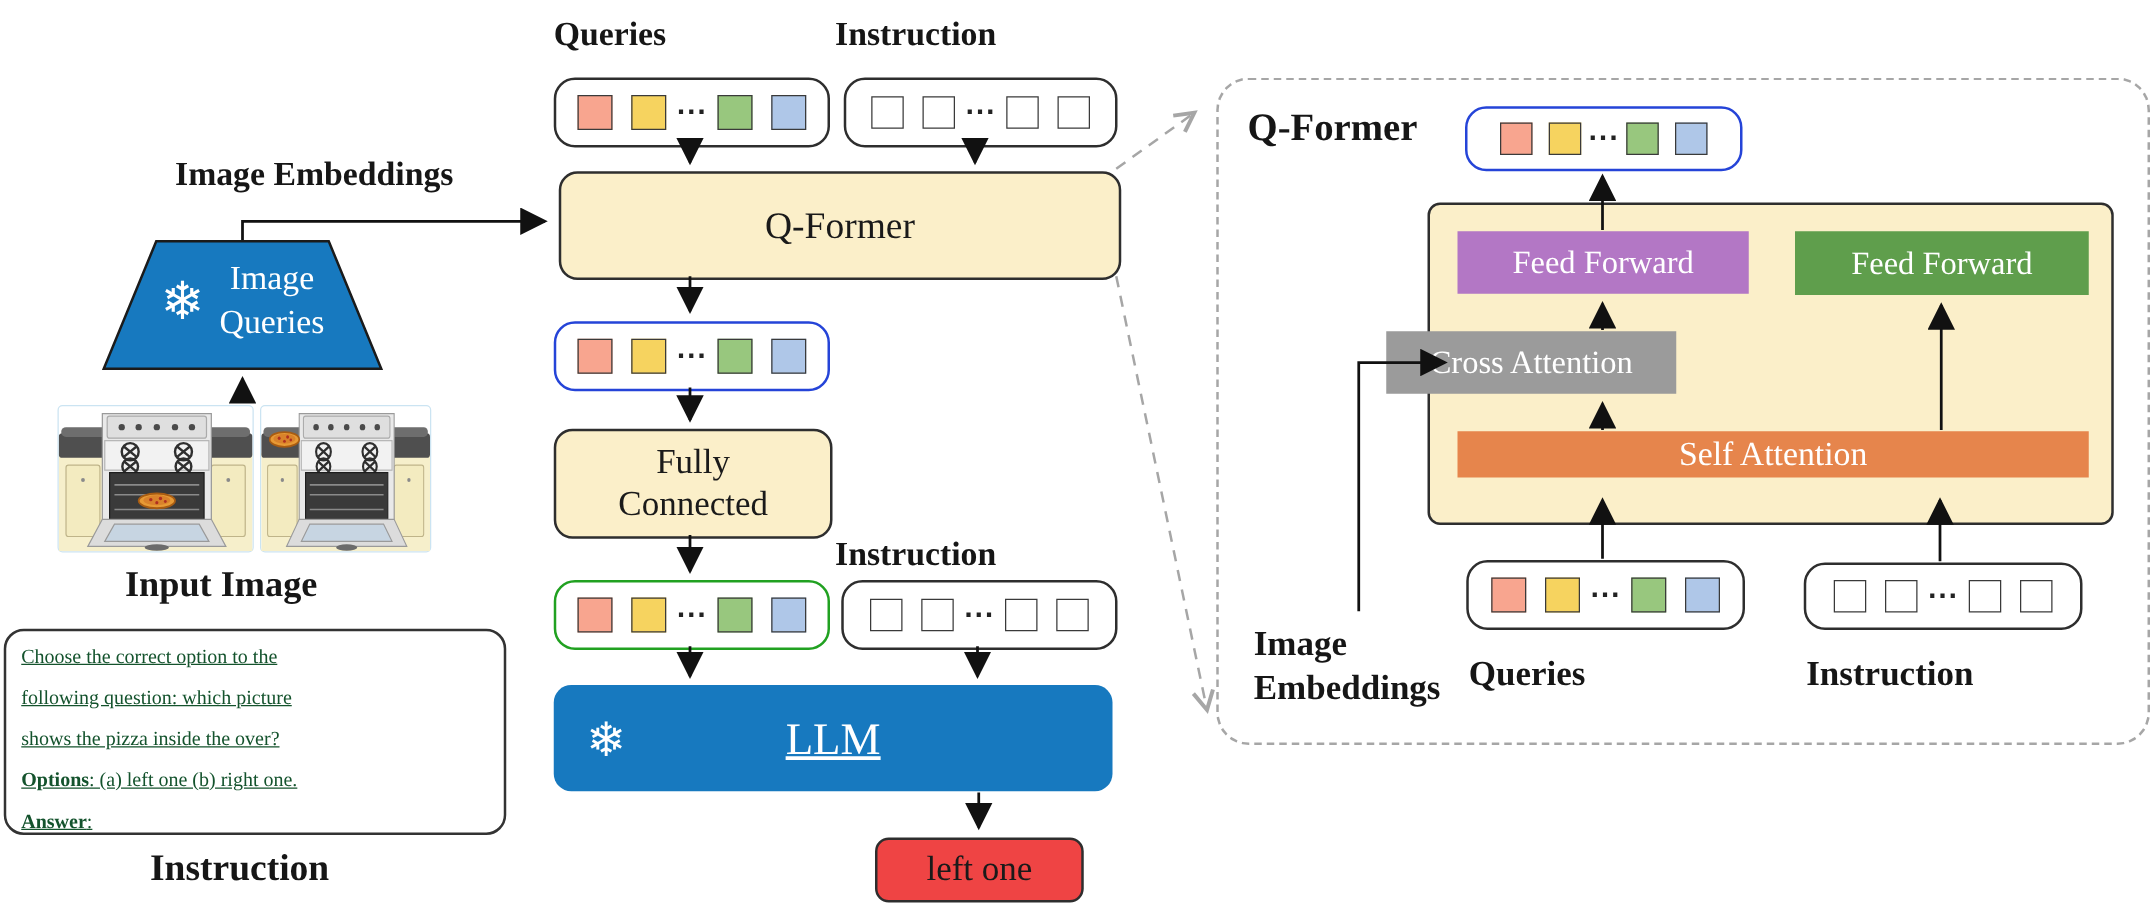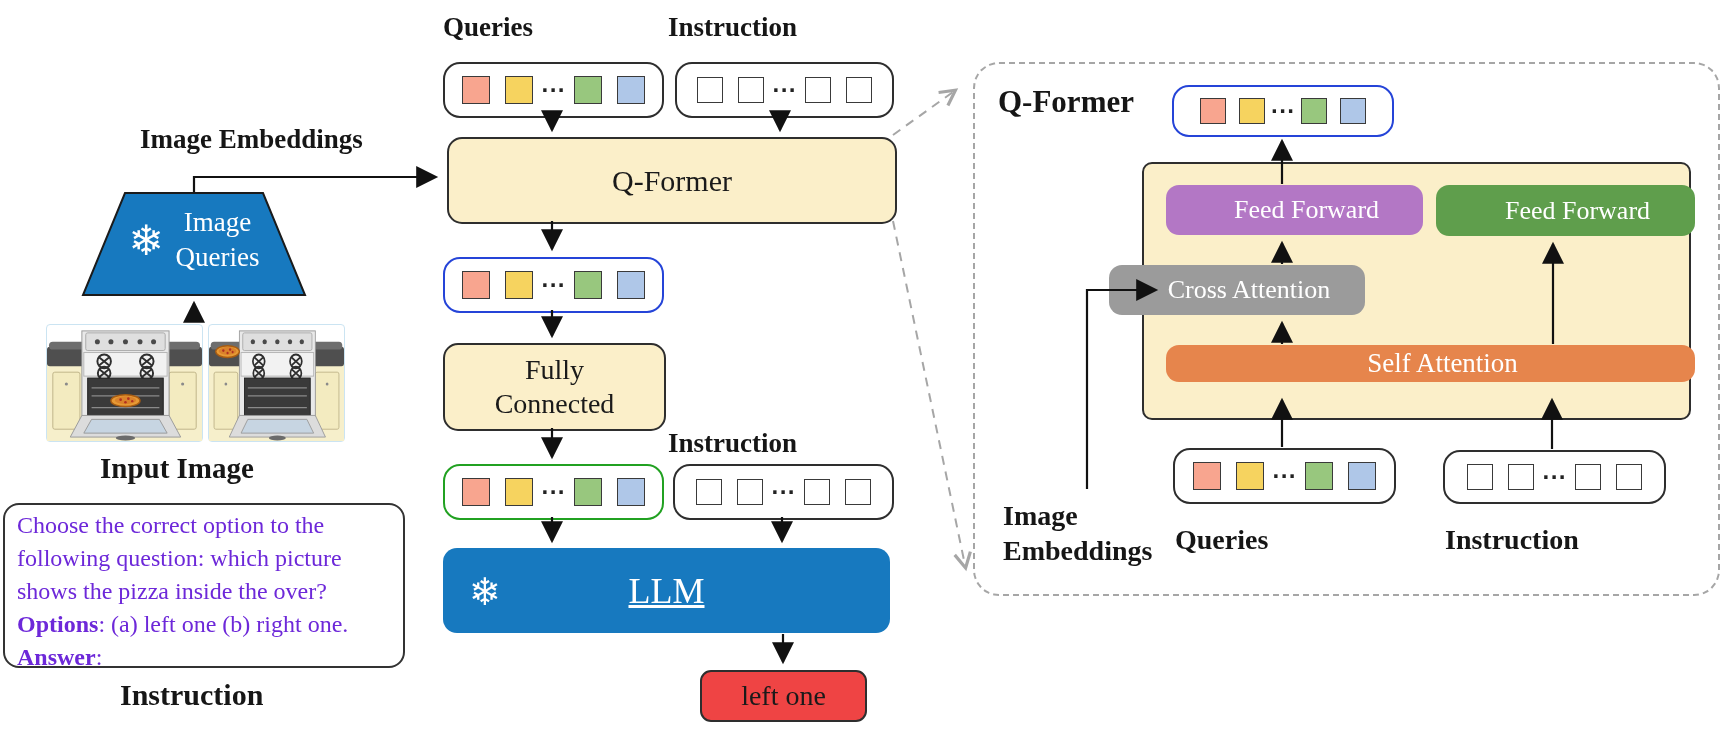--- a/index.html
+++ b/index.html
@@ -10,26 +10,26 @@
   .box{position:absolute;border:2px solid #2e2e2e;border-radius:15px;
        display:flex;align-items:center;justify-content:center;text-align:center;}
   .cream{background:#FBEFC9;}
   .serif-big{font-size:30px;}
   .tokbox{position:absolute;background:#ffffff;border:2px solid #2e2e2e;border-radius:17px;
           display:flex;align-items:center;justify-content:center;gap:15px;}
   .tok{width:28px;height:28px;border:1.6px solid #3a3a3a;box-sizing:border-box;display:inline-block;}
   .tok.small{width:26px;height:26px;}
   .dots{font-family:"DejaVu Sans", sans-serif;font-size:19px;font-weight:bold;color:#222;
         margin:0 -7px;letter-spacing:1px;line-height:1;}
-  .attn{position:absolute;border-radius:13px;display:flex;align-items:center;justify-content:center;
-        color:#fff;font-size:26px;padding-left:24px;}
+  .attn{position:absolute;border-radius:0;display:flex;align-items:center;justify-content:center;
+        color:#fff;font-size:26px;}
   .panel-dashed{position:absolute;border:2px dashed #A6A6A6;border-radius:26px;}
   .snow{color:#fff;font-family:"DejaVu Sans", sans-serif;}
   .imgframe{position:absolute;border:1px solid #CBE4F2;border-radius:4px;background:#fff;box-sizing:border-box;}
-  .instr-text{position:absolute;font-size:24px;line-height:33px;color:#6d28d9;}
+  .instr-text{position:absolute;font-size:16px;line-height:33px;color:#14532d;text-decoration:underline;}
   .instr-text b{font-weight:bold;}
   svg{display:block;}
   .overlay{position:absolute;left:0;top:0;pointer-events:none;}
 </style>
 </head>
 <body>
 
 <div class="canvas">
 
   <div class="lbl" style="left:140px;top:124px;width:280px;font-size:27px;">Image Embeddings</div>

